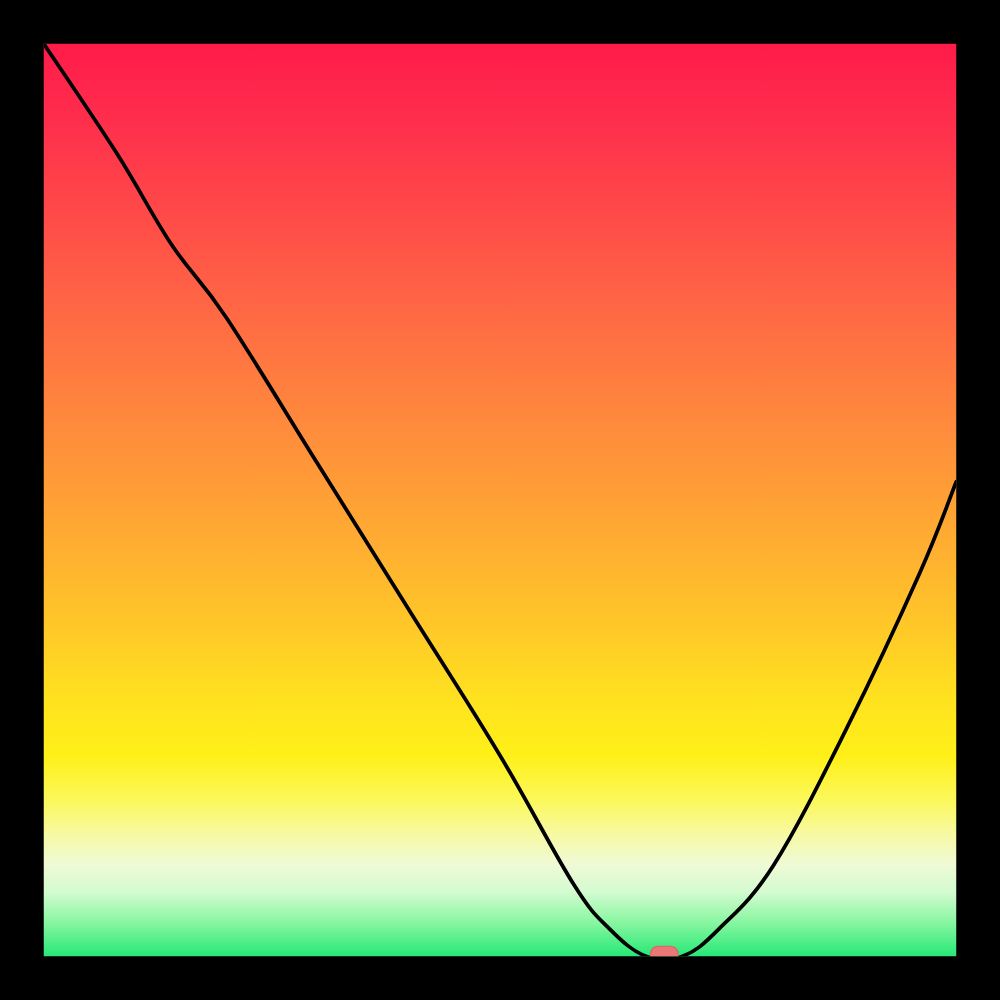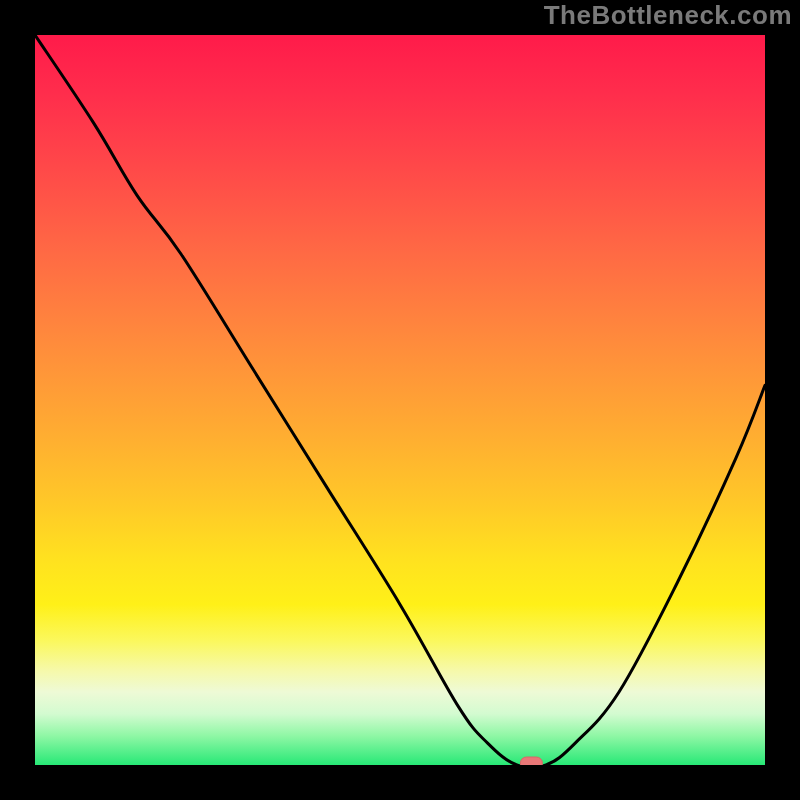--- a/index.html
+++ b/index.html
@@ -75,21 +75,20 @@
   .marker {
     fill: #e97777;
     stroke: #d96868;
     stroke-width: 1;
   }
 </style>
 </head>
 <body>
 
 <div class="container">
-  <div class="watermark">TheBottleneck.com</div>
 
   <div class="plot">
     <div class="gradient"></div>
     <svg class="overlay" viewBox="0 0 730 730" preserveAspectRatio="none">
       <path id="curve-path" class="curve" d="M 0 0 C 10.511999999999999 15.768000000000004, 40.004 58.69200000000002, 58.4 87.60000000000002 C 76.79599999999999 116.50800000000002, 86.432 136.948, 102.2 160.60000000000002 C 117.968 184.25200000000004, 124.976 187.46400000000006, 146 219.00000000000006 C 167.024 250.53600000000006, 192.72 293.75199999999995, 219 335.79999999999995 C 245.28 377.84799999999996, 265.72 410.552, 292 452.6 C 318.28 494.648, 341.348 529.98, 365 569.4 C 388.652 608.8199999999999, 407.63199999999995 646.634, 423.4 671.6 C 439.168 696.566, 442.088 697.5880000000001, 452.6 708.1 C 463.112 718.612, 471.288 726.058, 481.8 730 C 492.312 733.942, 500.48799999999994 733.942, 510.99999999999994 730 C 521.512 726.058, 527.0600000000001 721.24, 540.2 708.1 C 553.34 694.96, 565.604 685.908, 584 657 C 602.396 628.092, 621.376 589.548, 642.4 547.5 C 663.424 505.452, 685.0319999999999 458.87800000000004, 700.8 423.40000000000003 C 716.568 387.922, 724.744 363.53999999999996, 730 350.4"></path>
       <rect id="marker-rect" class="marker" x="485.40000000000003" y="722" width="22" height="12" rx="6" ry="6"></rect>
     </svg>
   </div>
 </div>
 

